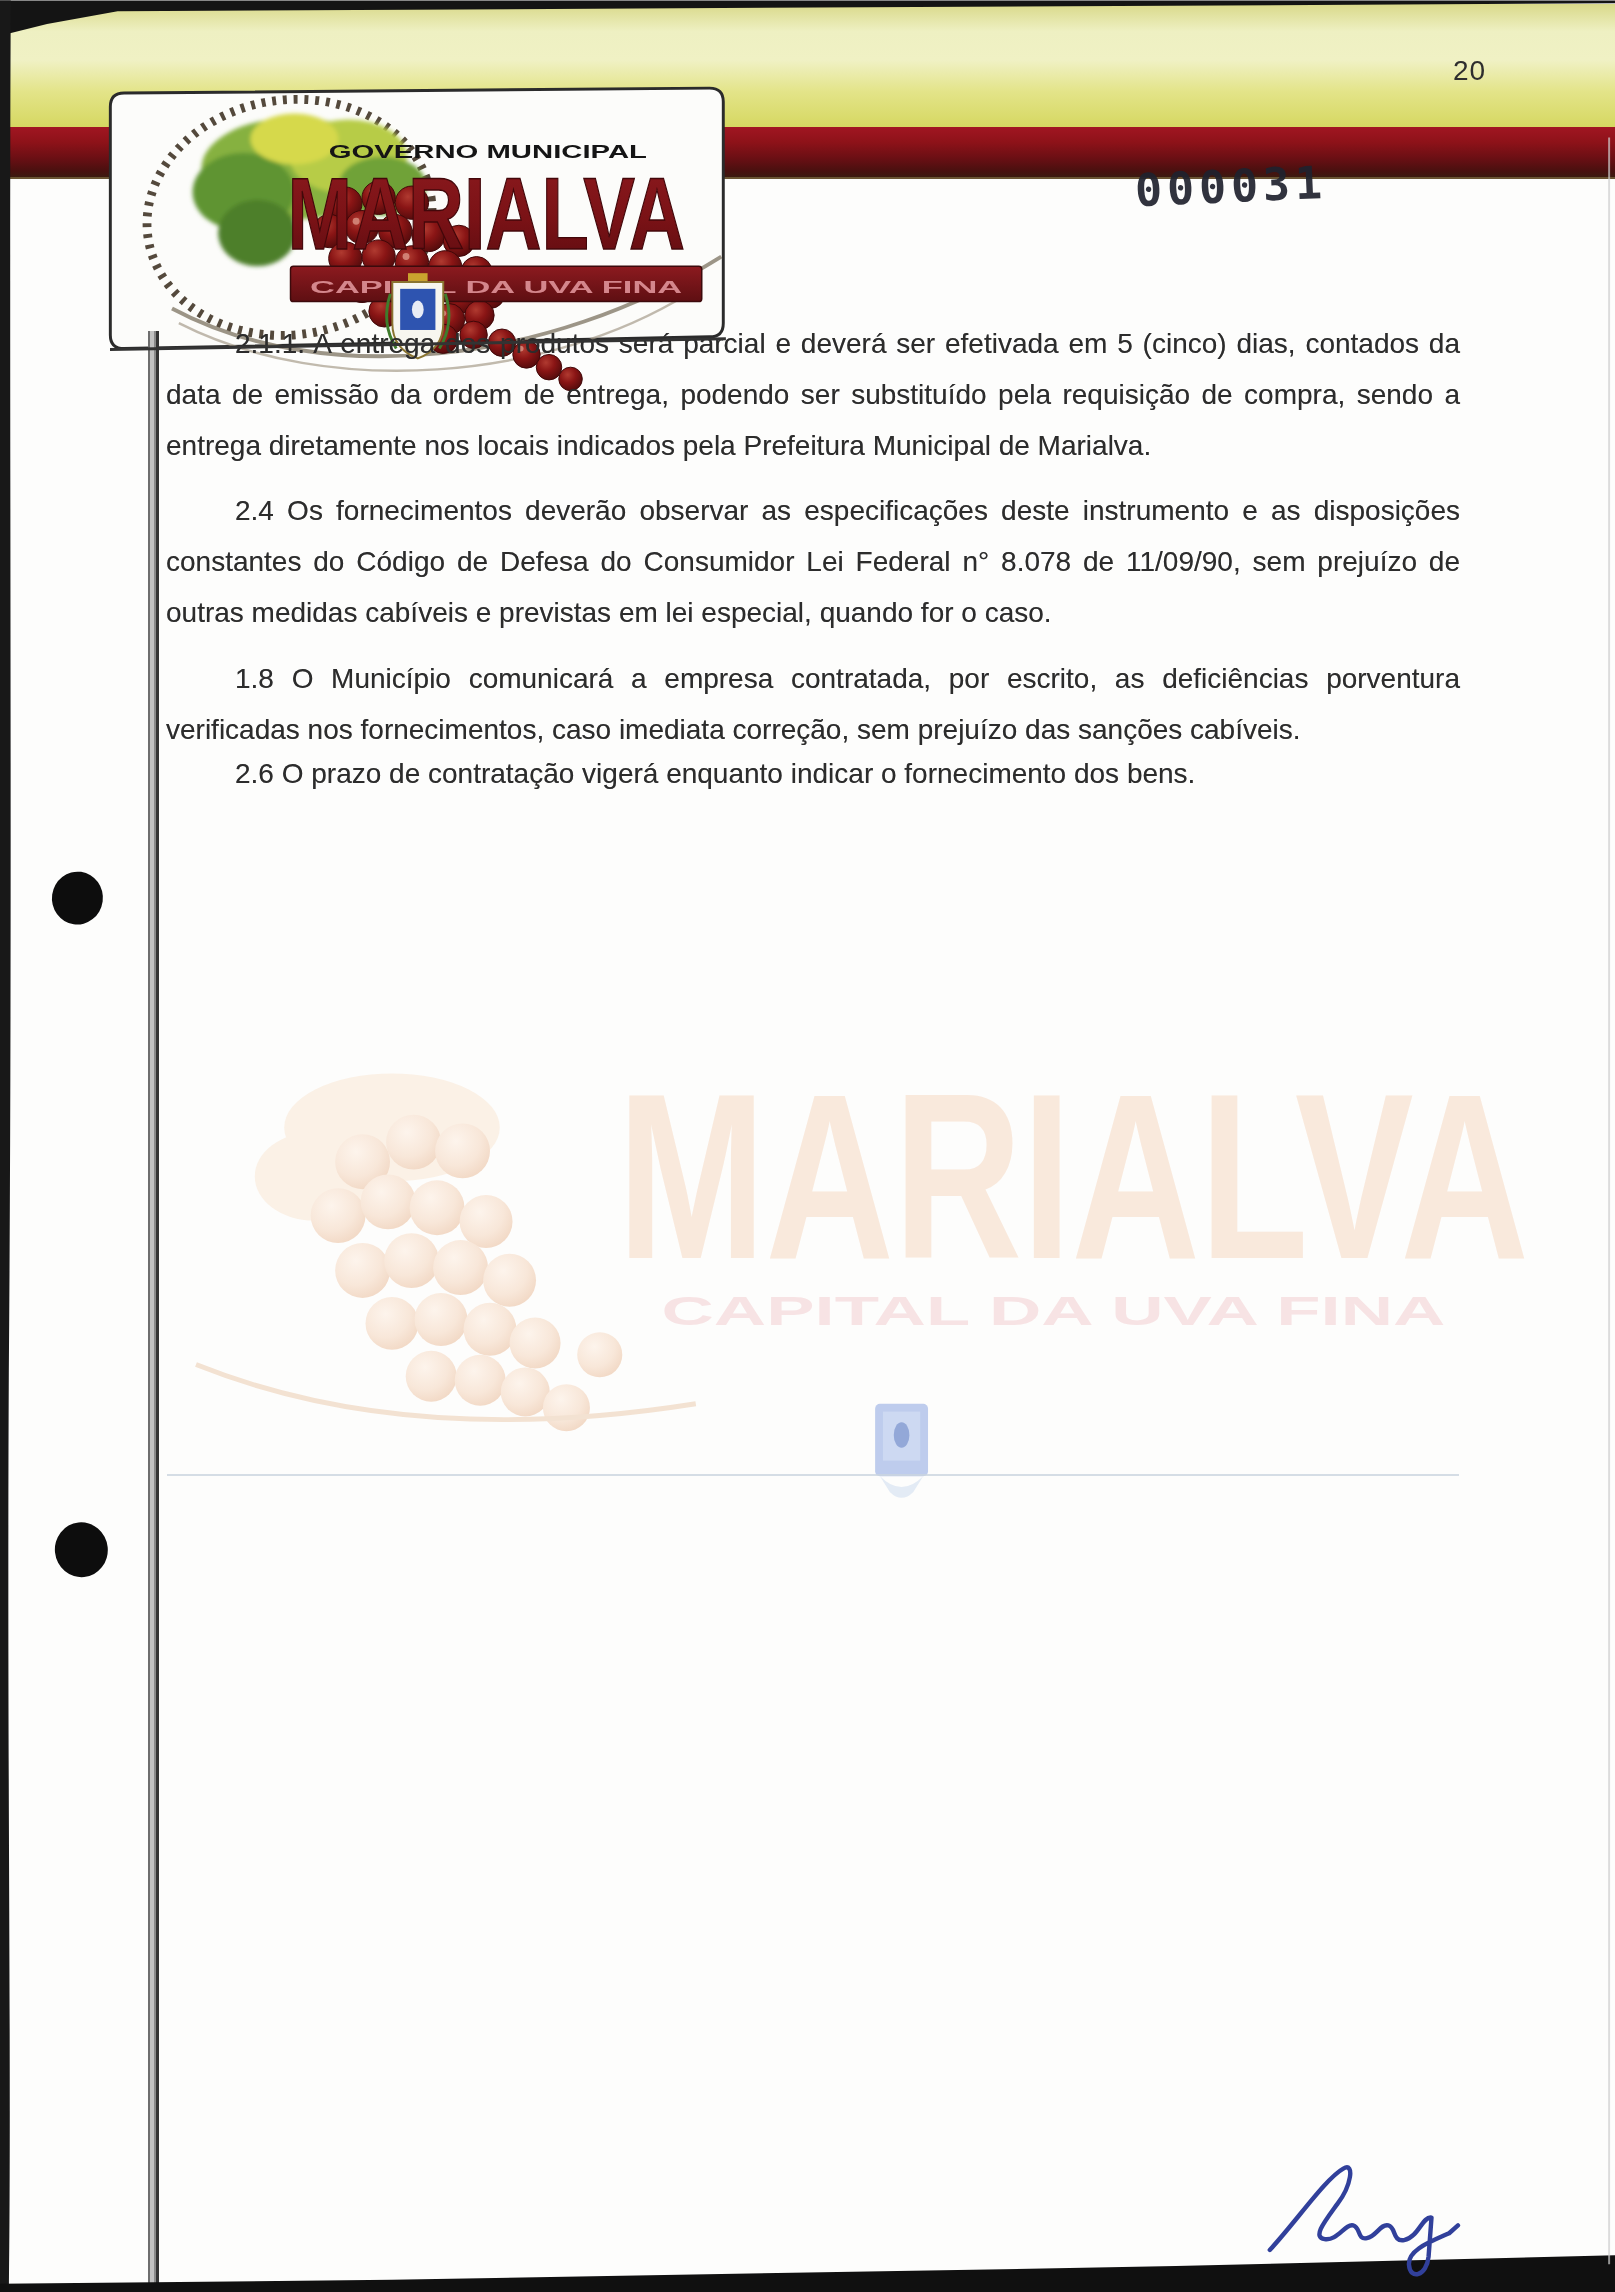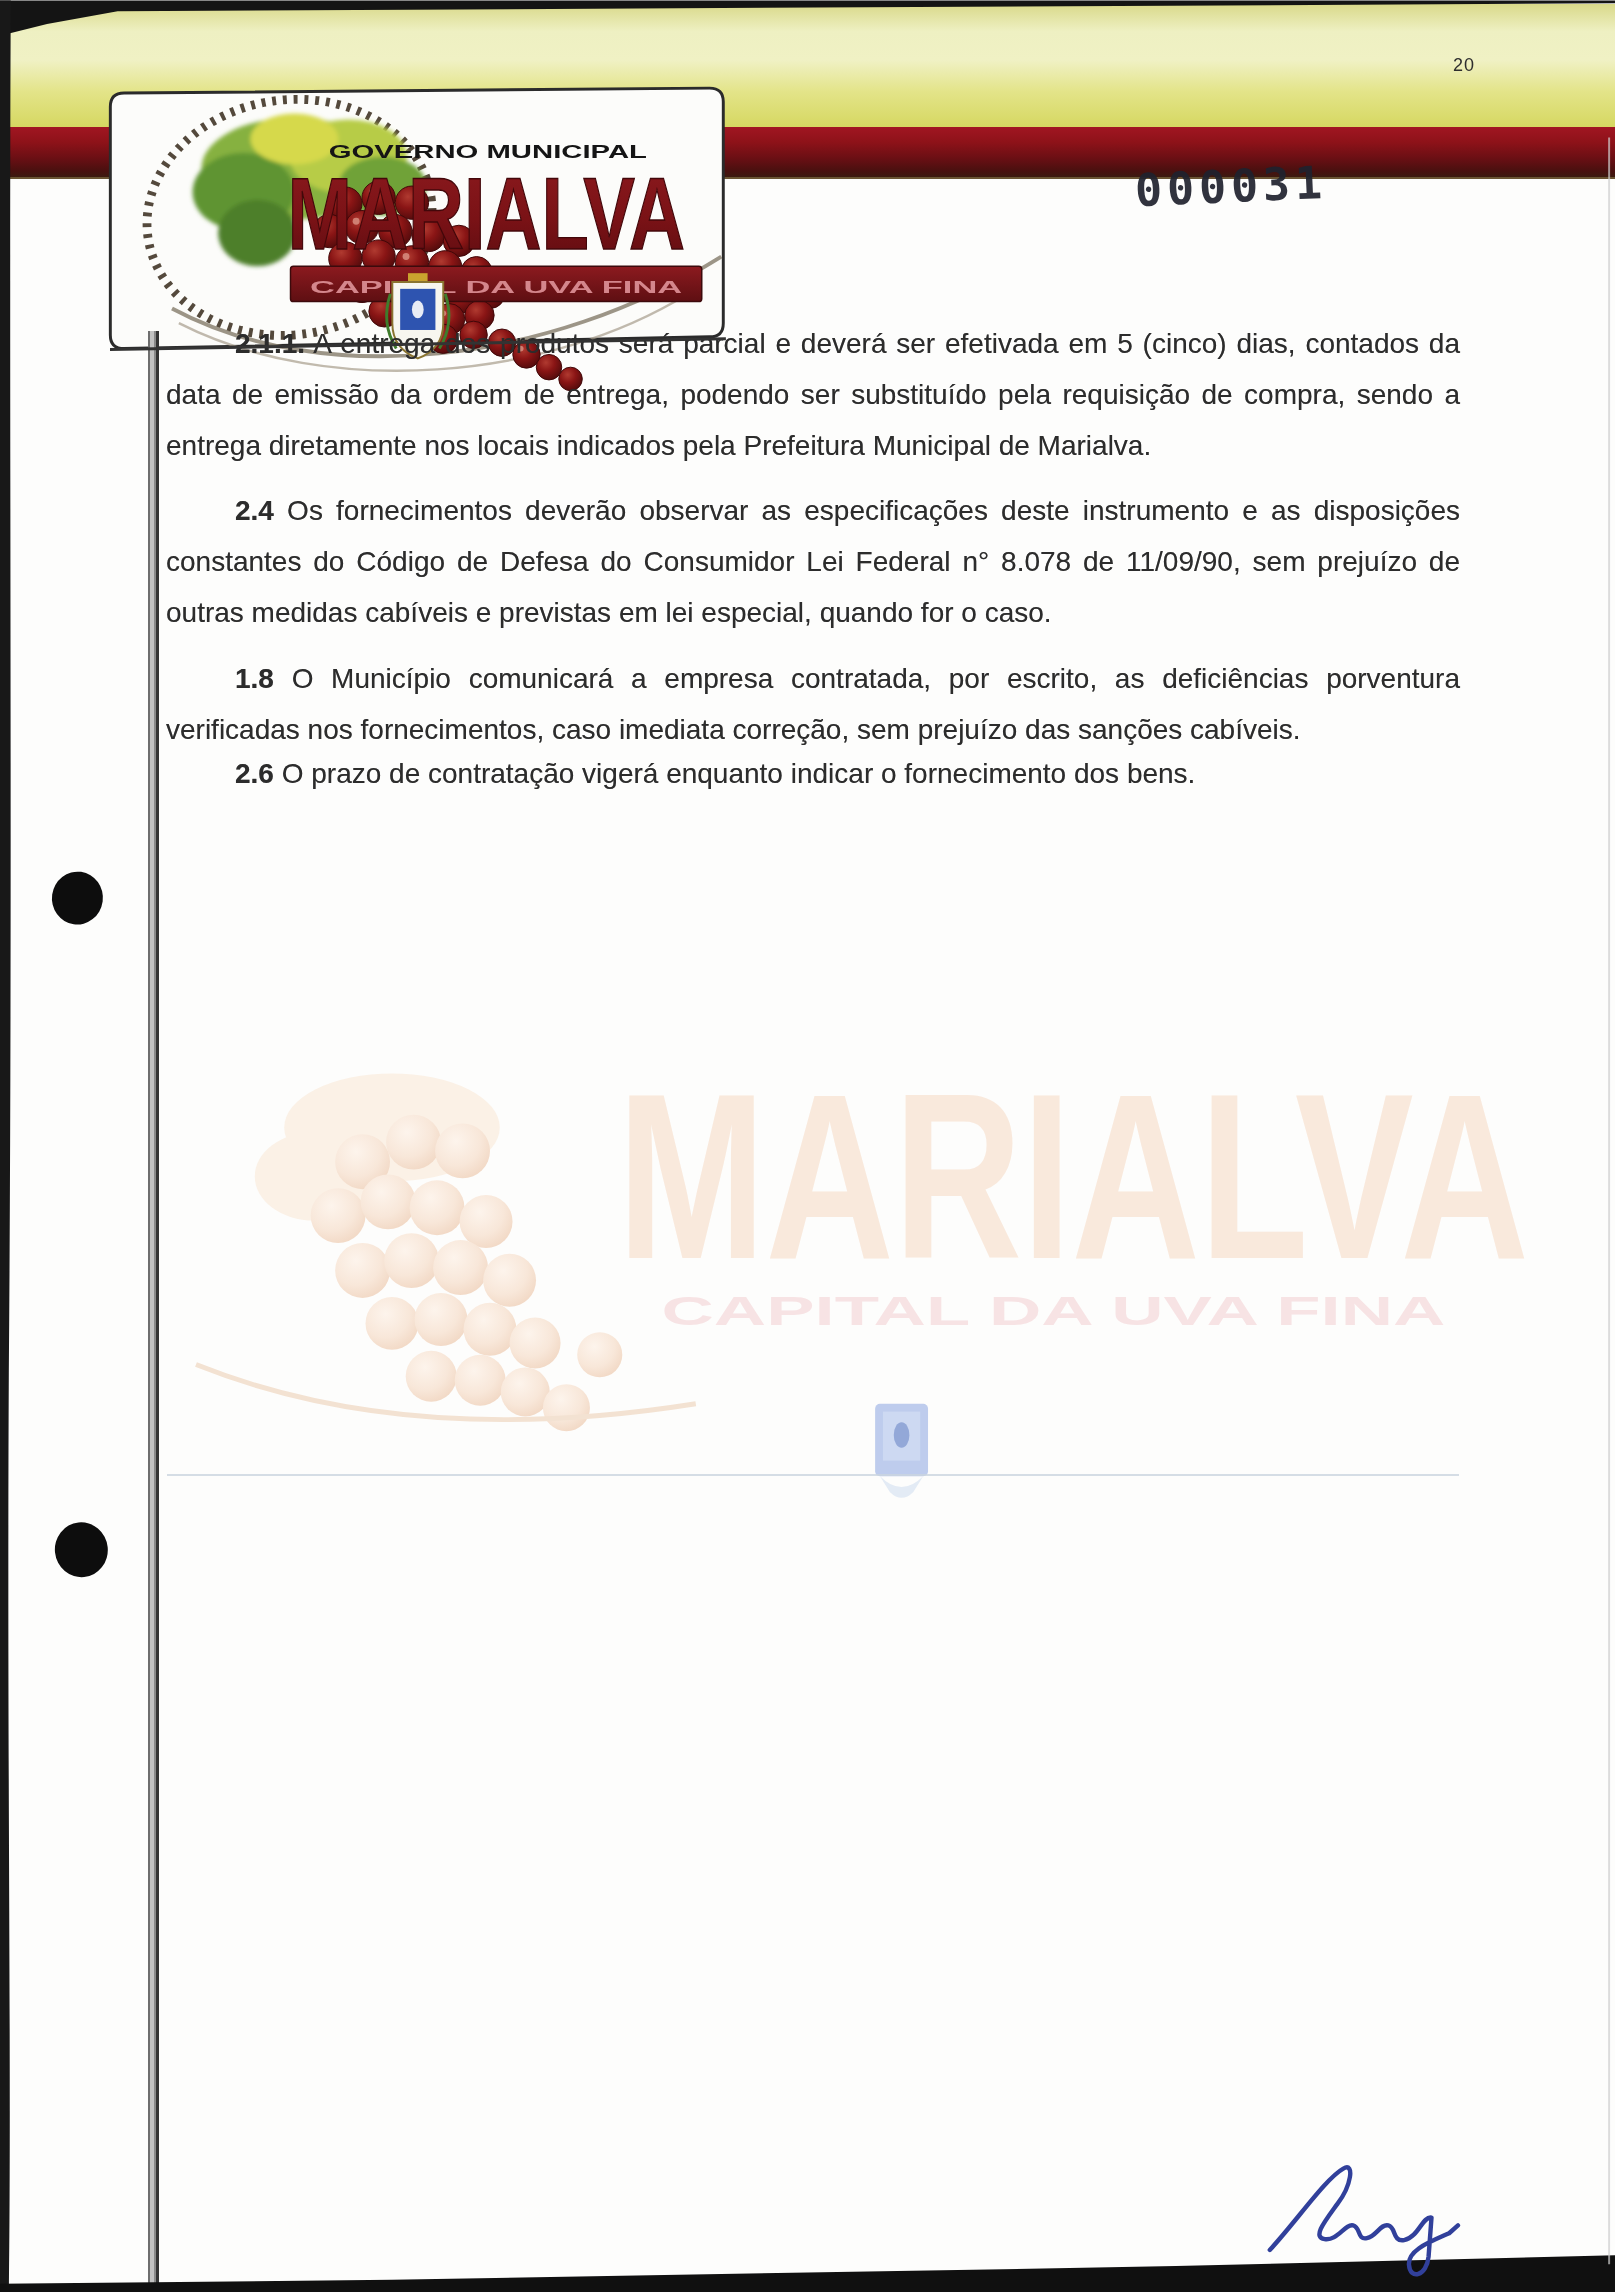--- a/index.html
+++ b/index.html
@@ -6,36 +6,36 @@
   .page{position:relative;width:1615px;height:2293px;overflow:hidden;background:#fdfdfc;
         font-family:"Liberation Sans",sans-serif;}
 
   
   .yellow-band{position:absolute;left:0;top:3.9px;width:1615px;height:125px;
     background:linear-gradient(180deg,#d9d98a 0%,#eef0c2 22%,#f0f1c4 45%,#e3e489 70%,#d5d75f 100%);}
   .red-stripe{position:absolute;left:0;top:127px;width:1615px;height:50px;
     background:linear-gradient(180deg,#a11622 0%,#8e1219 30%,#6b0f14 62%,#49100f 88%,#3c1a10 100%);
     border-bottom:2px solid #6a5433;}
 
-  .page-number{position:absolute;left:1453px;top:55px;font-size:18px;color:#2e2e2e;letter-spacing:1px;}
+  .page-number{position:absolute;left:1453px;top:55px;font-size:28px;color:#2e2e2e;letter-spacing:1px;}
 
   .stamp{position:absolute;left:1135px;top:160px;z-index:7;
     font-family:"DejaVu Sans Mono",monospace;font-weight:700;font-size:45px;
     color:#20222e;letter-spacing:4.9px;transform:rotate(-2.5deg);opacity:.92;}
 
   
   .margin-line{position:absolute;left:147px;top:331px;width:11.8px;height:1954px;z-index:4;
     background:linear-gradient(90deg,rgba(90,90,90,0) 0 8%,#6e6e6e 8% 28%,#c2c2c2 28% 58%,#8a8a8a 58% 74%,#343434 74% 100%);}
   .faint-hline{position:absolute;left:167px;top:1474px;width:1292px;height:2px;background:#cbd5de;opacity:.8;z-index:2;}
 
   
   #textblock{position:absolute;left:166px;top:318px;width:1294px;z-index:5;
     font-size:28px;line-height:51px;color:#2c2c2c;text-shadow:0 0 0.5px rgba(40,40,40,.45);}
   .para{margin:0;text-align:justify;text-indent:69px;}
-  .para b{font-weight:700;}
+  .para b{font-weight:400;}
   #p2{margin-top:13.7px}#p3{margin-top:3.9px}#p4{margin-top:15.7px}#p5{margin-top:0}#p6{margin-top:-7.8px}
 
   
   .strike-line{position:absolute;left:110px;top:348px;width:616px;height:2.9px;background:#333;
     transform:rotate(-1deg);transform-origin:left center;z-index:6;}
 
   .logo-svg{position:absolute;left:0;top:0;z-index:3;}
   .watermark-svg{position:absolute;left:0;top:0;z-index:2;}
   .artifacts-svg{position:absolute;left:0;top:0;z-index:9;pointer-events:none;}
   .signature-svg{position:absolute;left:1255px;top:2147px;z-index:10;}

